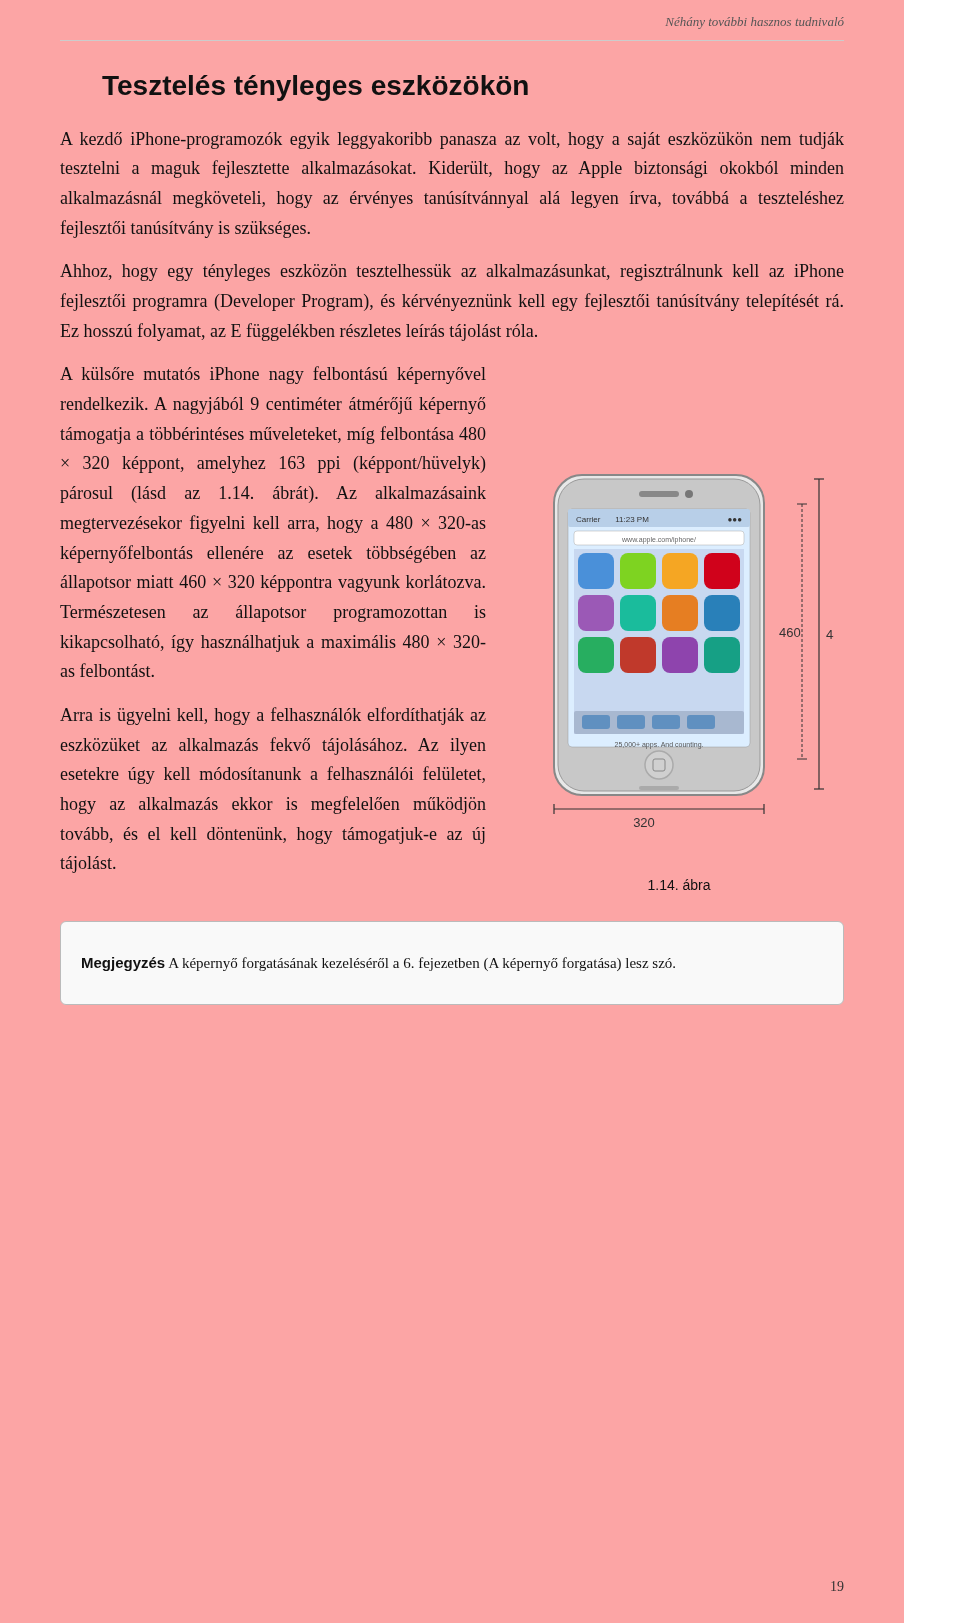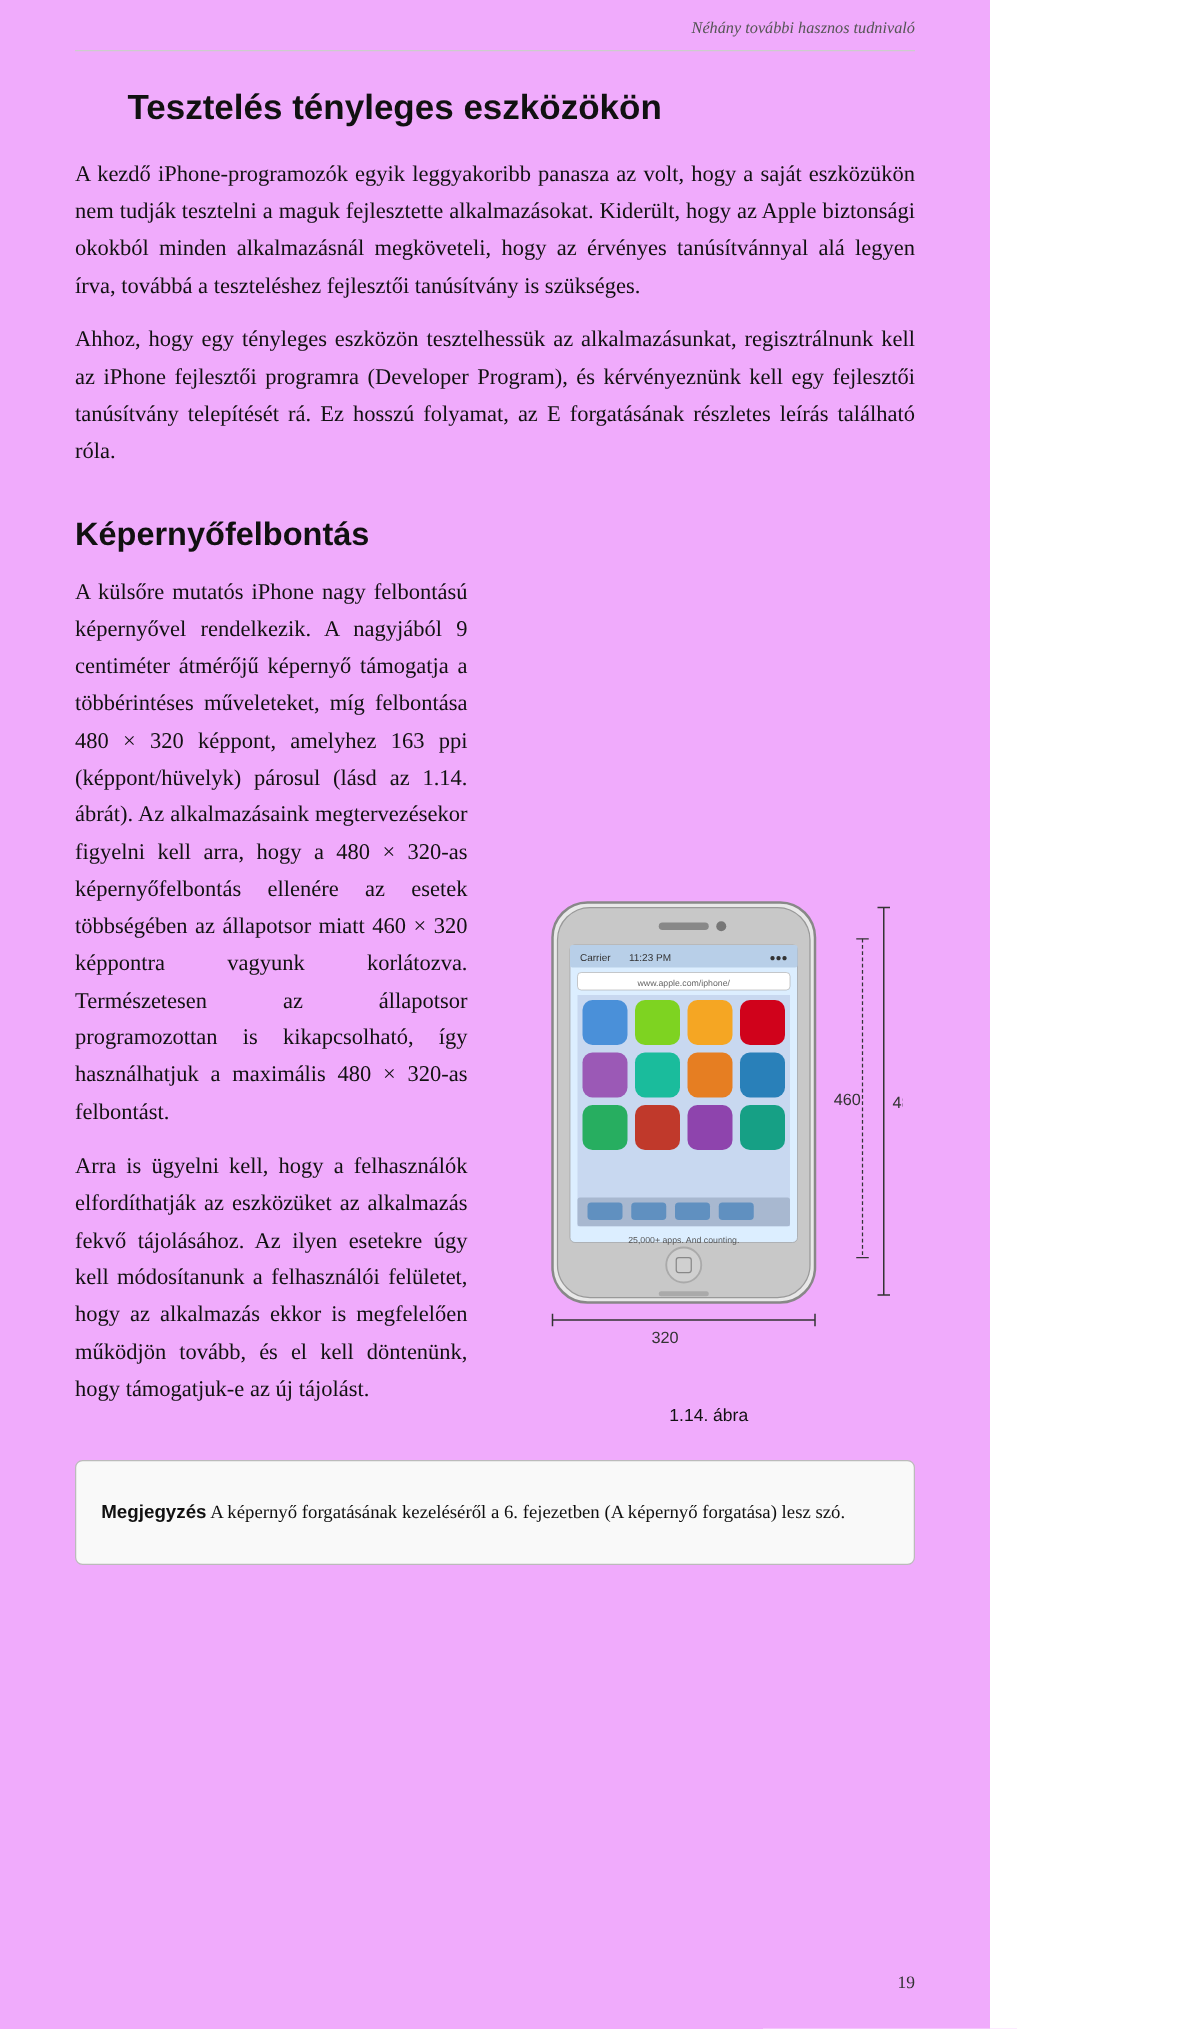--- a/index.html
+++ b/index.html
@@ -7,23 +7,23 @@
     body {
       background: #ffffff;
       font-family: Georgia, 'Times New Roman', serif;
       font-size: 15px;
       color: #111111;
       width: 960px;
       min-height: 1623px;
     }
 
     .page-container {
-      width: 792px;
+      width: 904px;
       min-height: 1623px;
-      background: #f0abfc;
+      background: #fca5a5;
       padding: 0 60px 40px 60px;
       position: relative;
     }
 
     
     .page-header {
       text-align: right;
       padding: 14px 0 10px 0;
       border-bottom: 1px solid #cccccc;
       margin-bottom: 28px;
@@ -126,23 +126,22 @@
 <div class="page-container">
 
   <div class="page-header">
     <span>Néhány további hasznos tudnivaló</span>
   </div>
 
   <h1 class="chapter-title">Tesztelés tényleges eszközökön</h1>
 
   <p class="body-text">A kezdő iPhone-programozók egyik leggyakoribb panasza az volt, hogy a saját eszközükön nem tudják tesztelni a maguk fejlesztette alkalmazásokat. Kiderült, hogy az Apple biztonsági okokból minden alkalmazásnál megköveteli, hogy az érvényes tanúsítvánnyal alá legyen írva, továbbá a teszteléshez fejlesztői tanúsítvány is szükséges.</p>
 
-  <p class="body-text">Ahhoz, hogy egy tényleges eszközön tesztelhessük az alkalmazásunkat, regisztrálnunk kell az iPhone fejlesztői programra (Developer Program), és kérvényeznünk kell egy fejlesztői tanúsítvány telepítését rá. Ez hosszú folyamat, az E forgatásának részletes leírás található róla.</p>
-
-  <h2 class="section-heading">Képernyőfelbontás</h2>
+  <p class="body-text">Ahhoz, hogy egy tényleges eszközön tesztelhessük az alkalmazásunkat, regisztrálnunk kell az iPhone fejlesztői programra (Developer Program), és kérvényeznünk kell egy fejlesztői tanúsítvány telepítését rá. Ez hosszú folyamat, az E függelékben részletes leírás tájolást róla.</p>
+
 
   <div class="two-col">
 
     <div class="col-text">
       <p class="body-text">A külsőre mutatós iPhone nagy felbontású képernyővel rendelkezik. A nagyjából 9 centiméter átmérőjű képernyő támogatja a többérintéses műveleteket, míg felbontása 480 × 320 képpont, amelyhez 163 ppi (képpont/hüvelyk) párosul (lásd az 1.14. ábrát). Az alkalmazásaink megtervezésekor figyelni kell arra, hogy a 480 × 320-as képernyőfelbontás ellenére az esetek többségében az állapotsor miatt 460 × 320 képpontra vagyunk korlátozva. Természetesen az állapotsor programozottan is kikapcsolható, így használhatjuk a maximális 480 × 320-as felbontást.</p>
       <p class="body-text">Arra is ügyelni kell, hogy a felhasználók elfordíthatják az eszközüket az alkalmazás fekvő tájolásához. Az ilyen esetekre úgy kell módosítanunk a felhasználói felületet, hogy az alkalmazás ekkor is megfelelően működjön tovább, és el kell döntenünk, hogy támogatjuk-e az új tájolást.</p>
     </div>
 
     <div class="col-image">
 

